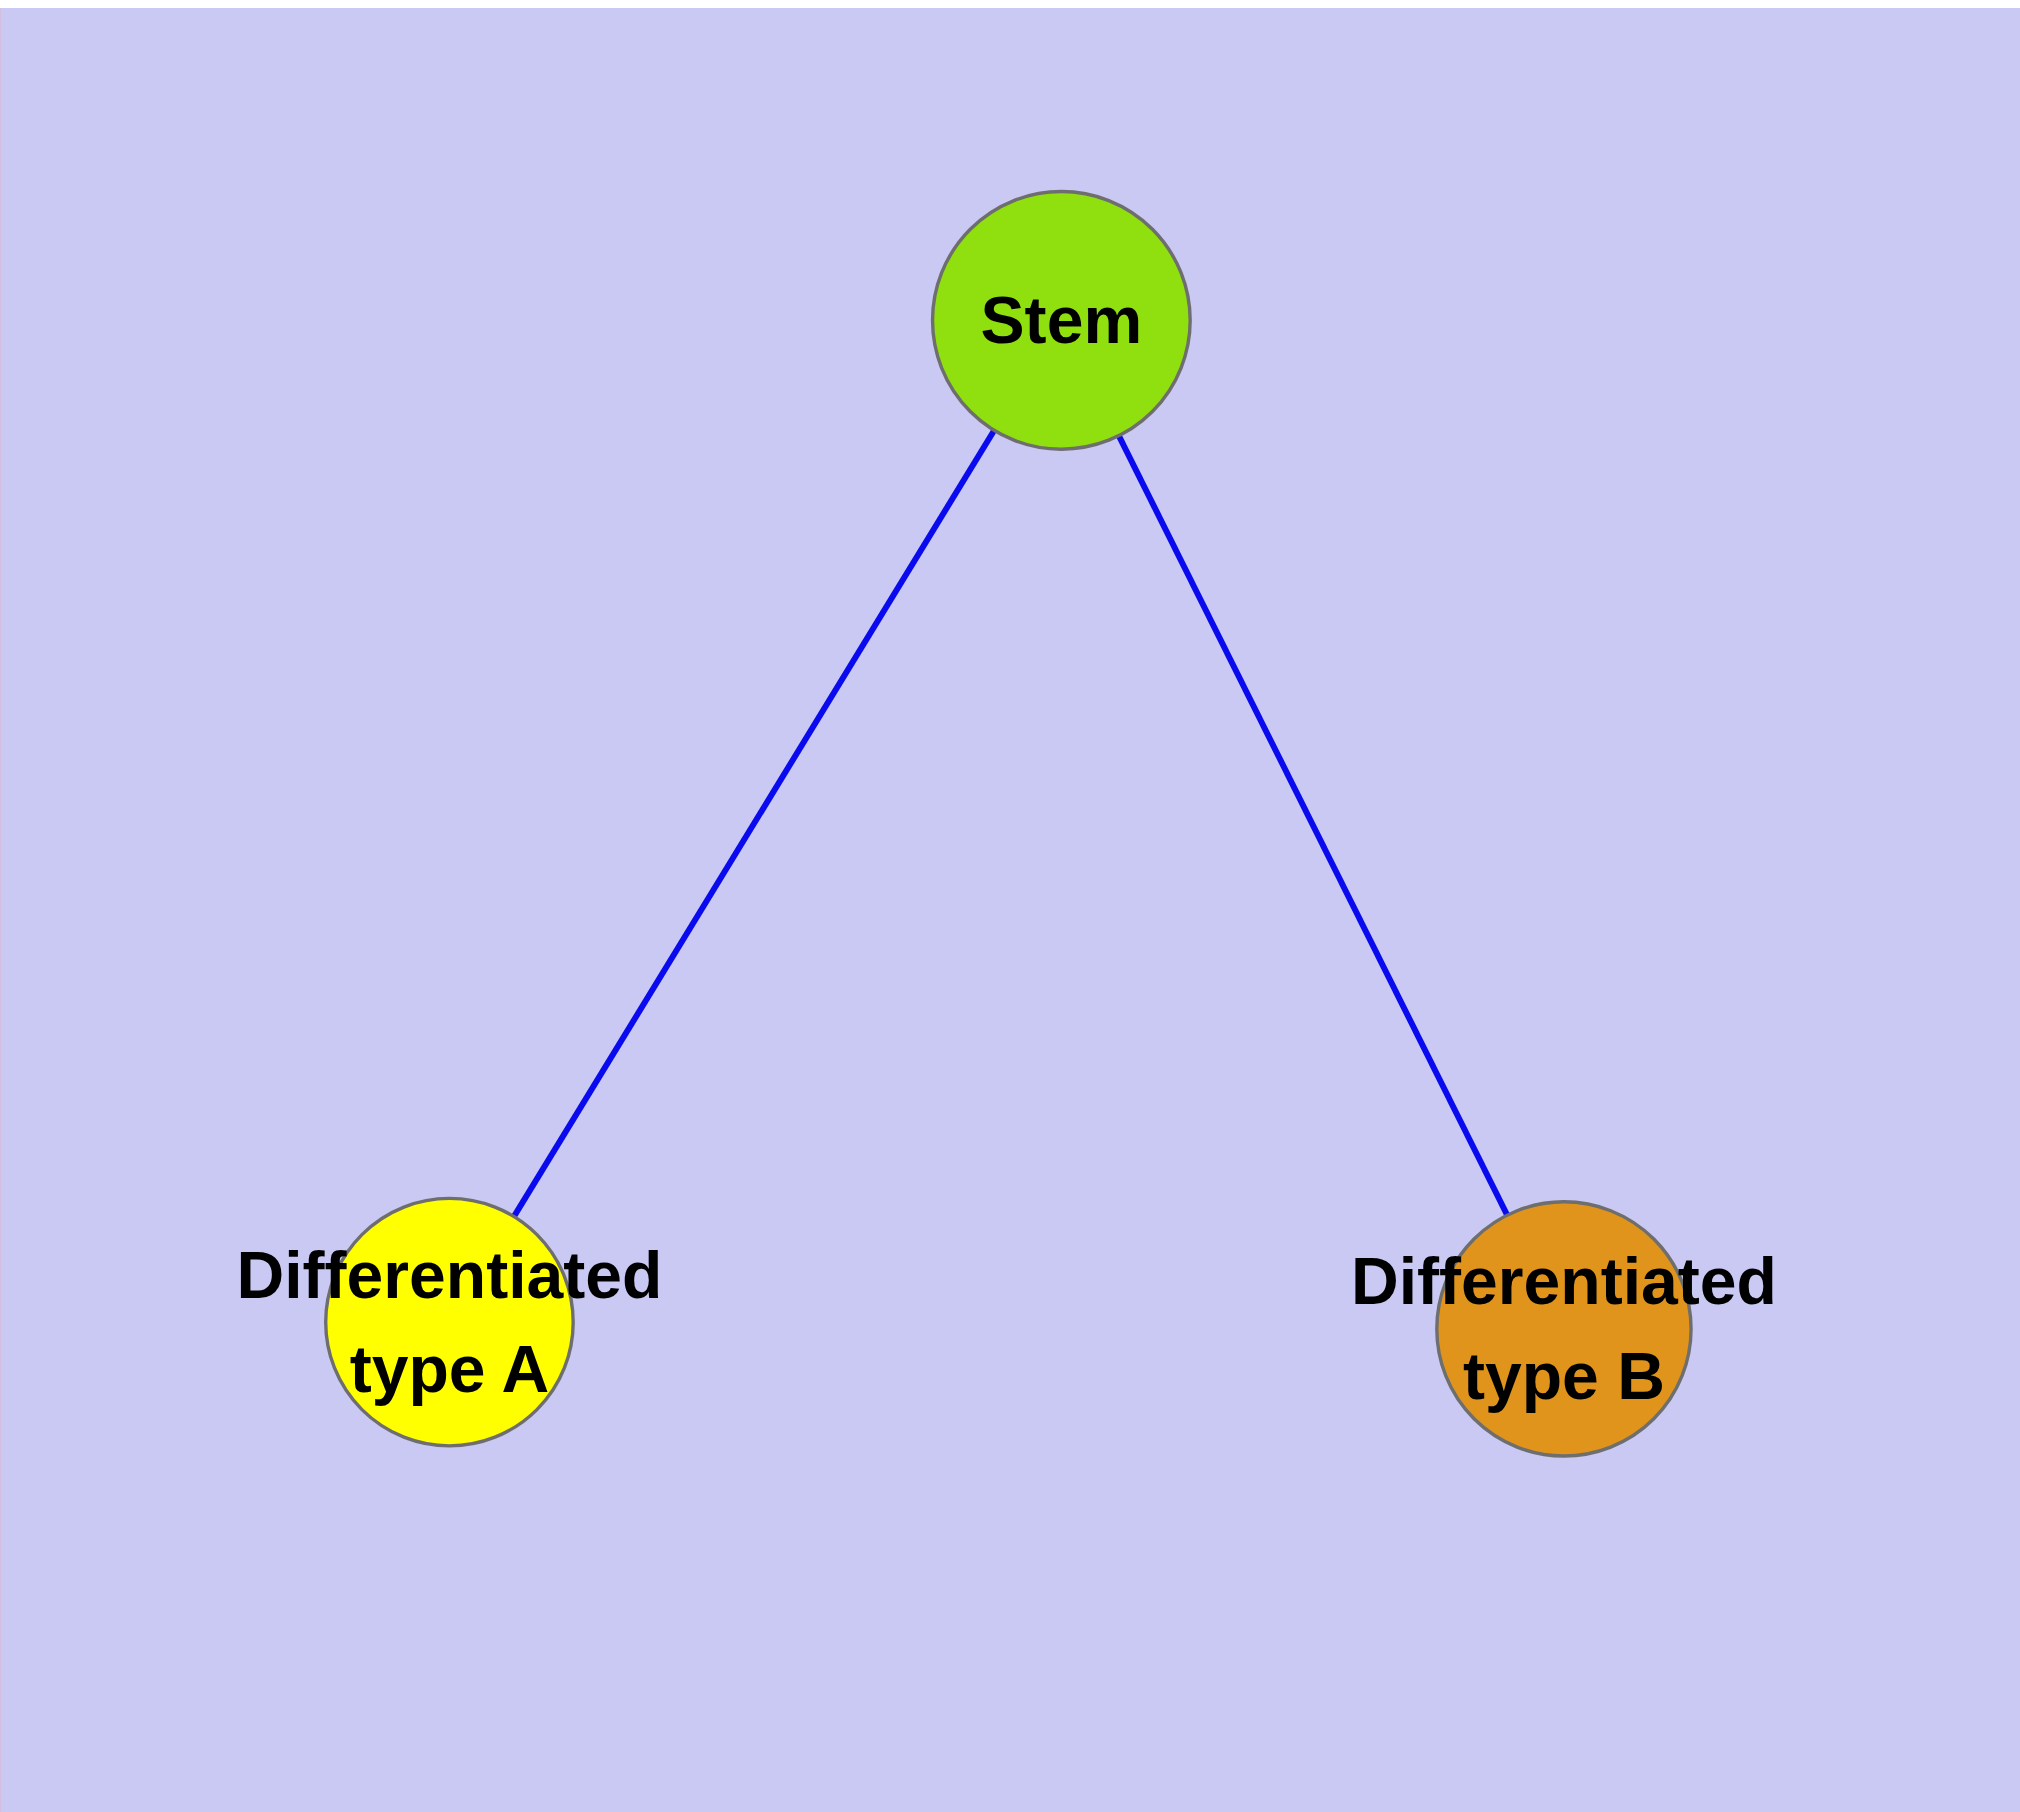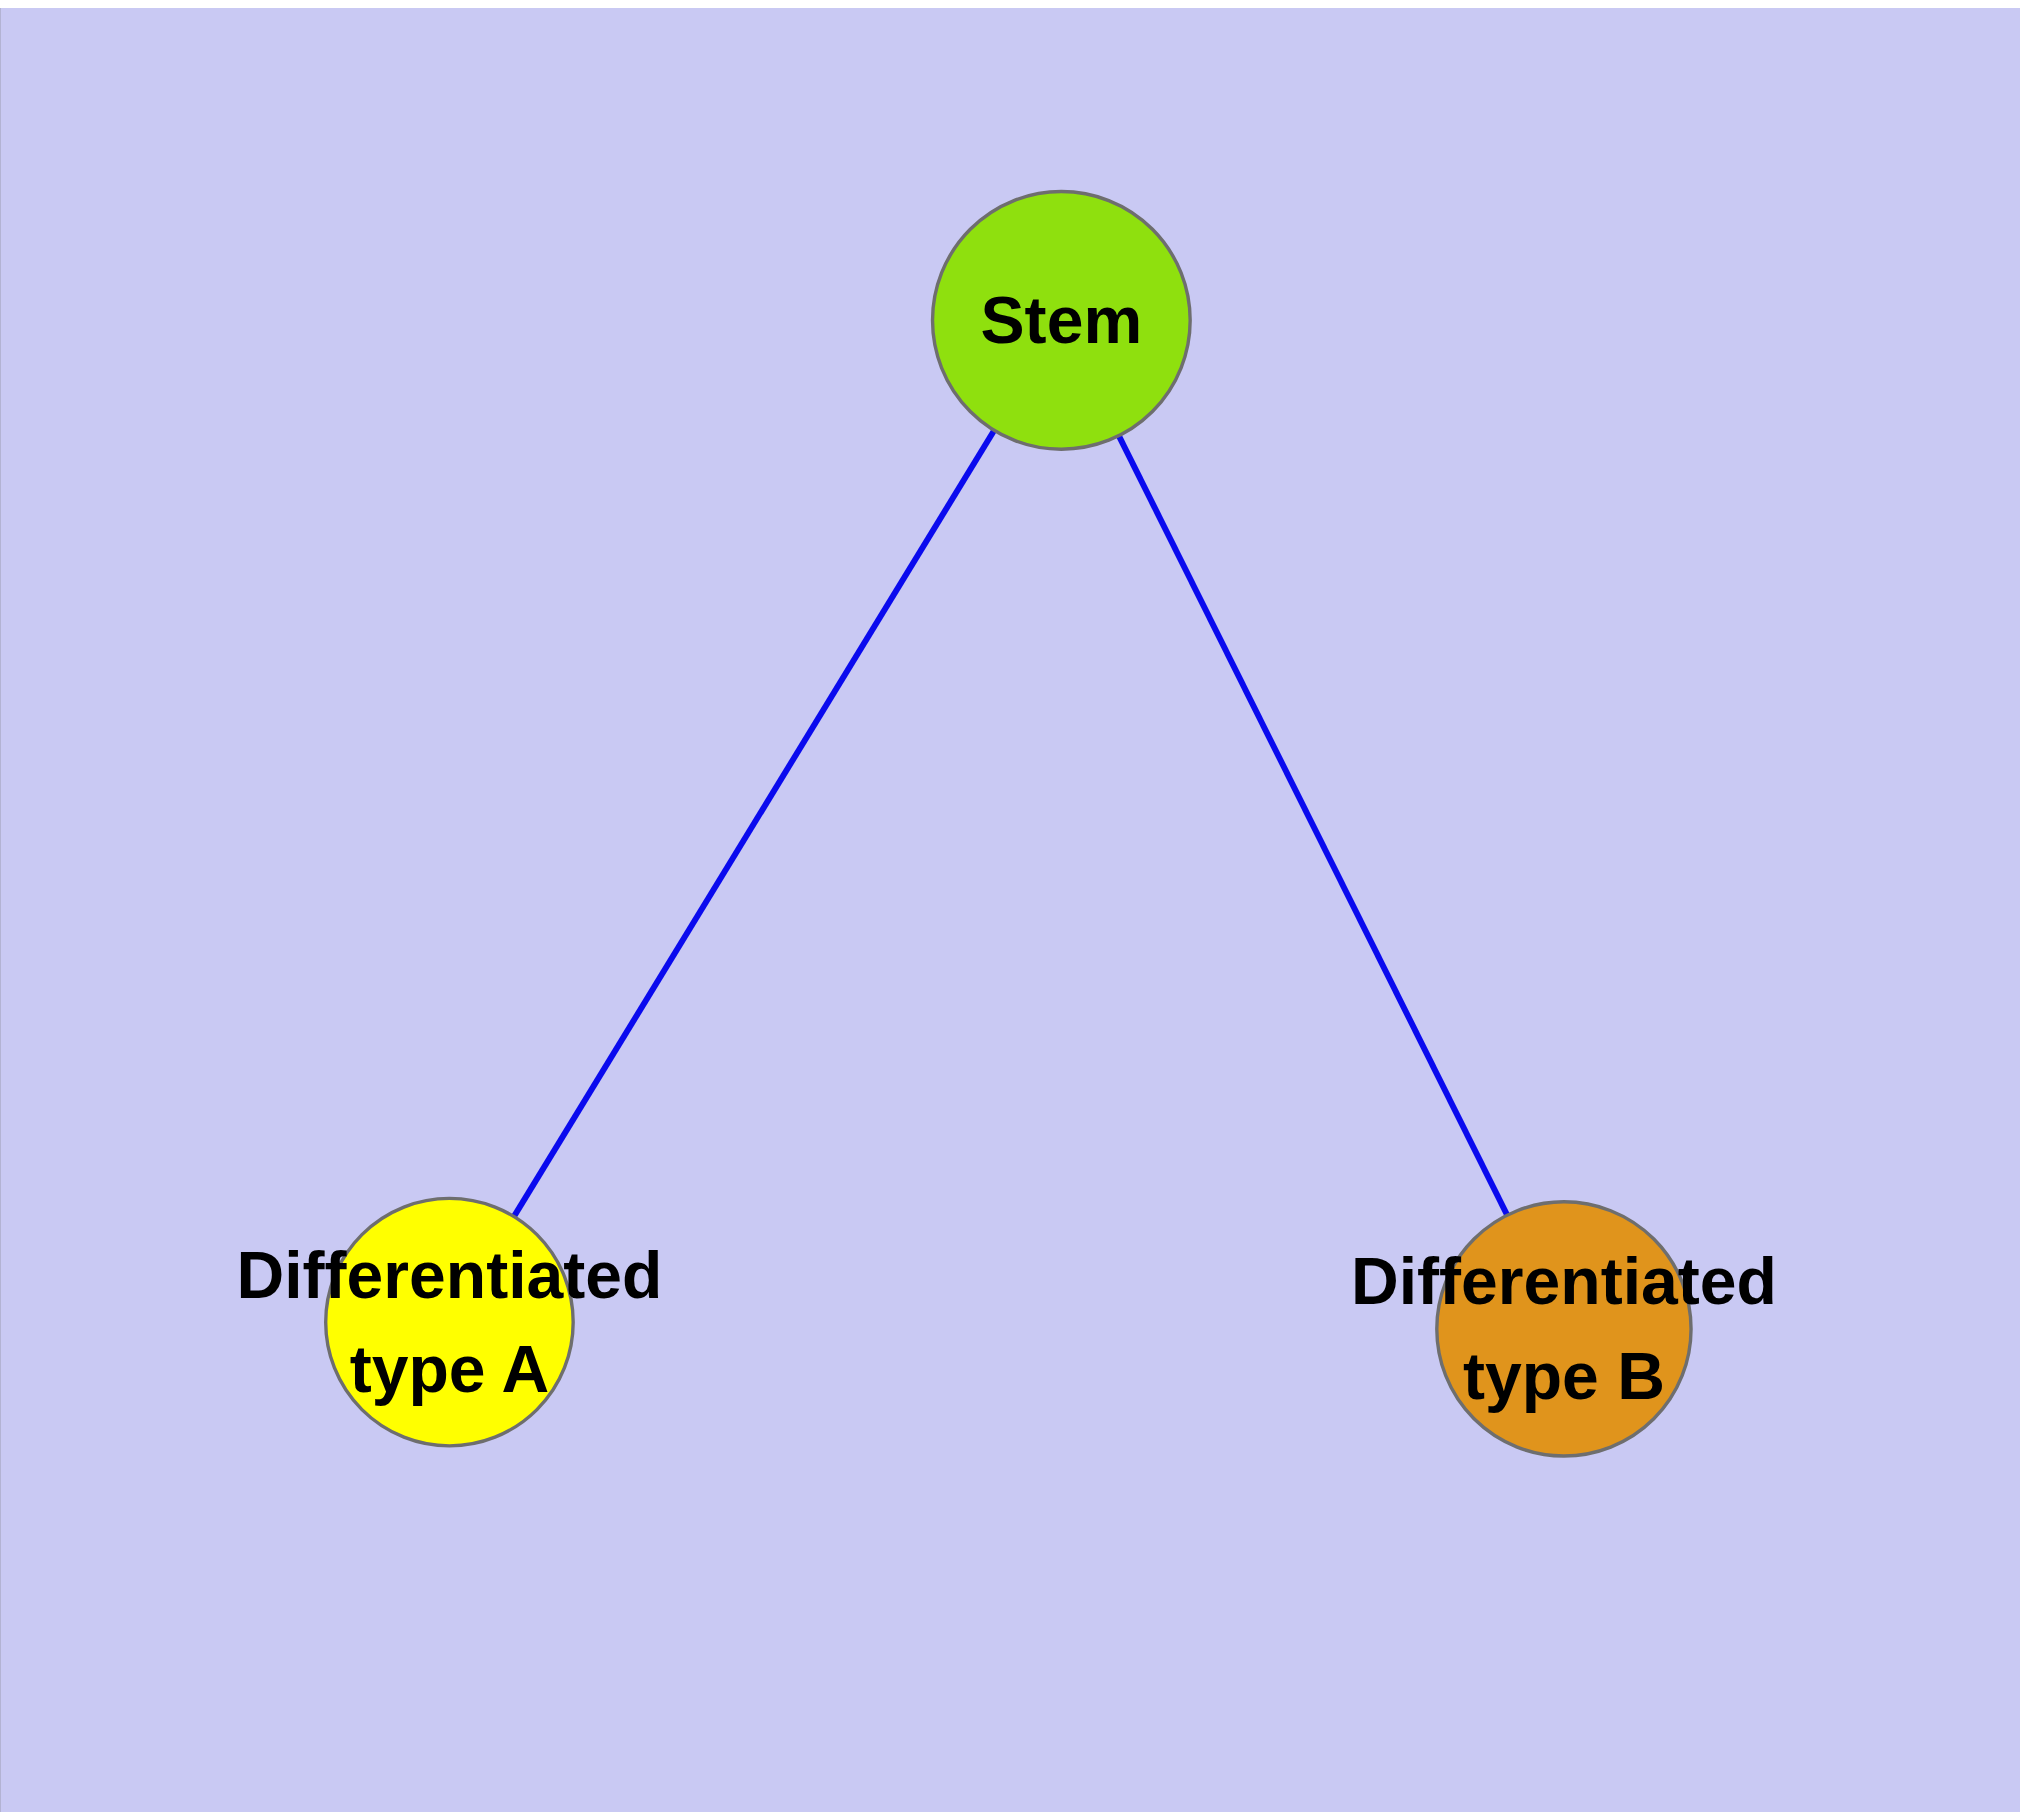--- a/index.html
+++ b/index.html
@@ -5,21 +5,21 @@
   
   html, body {
     margin: 0;
     padding: 0;
     background: #ffffff;
   }
   .screen {
     position: relative;
     width: 2021px;
     height: 1812px;
-    background: #737373;
+    background: #fca5a5;
     overflow: hidden;
     font-family: "Liberation Sans", sans-serif;
   }
   #diagram-svg {
     position: absolute;
     left: 0;
     top: 0;
   }
   #diagram-svg text {
     font-family: "Liberation Sans", "DejaVu Sans", sans-serif;

